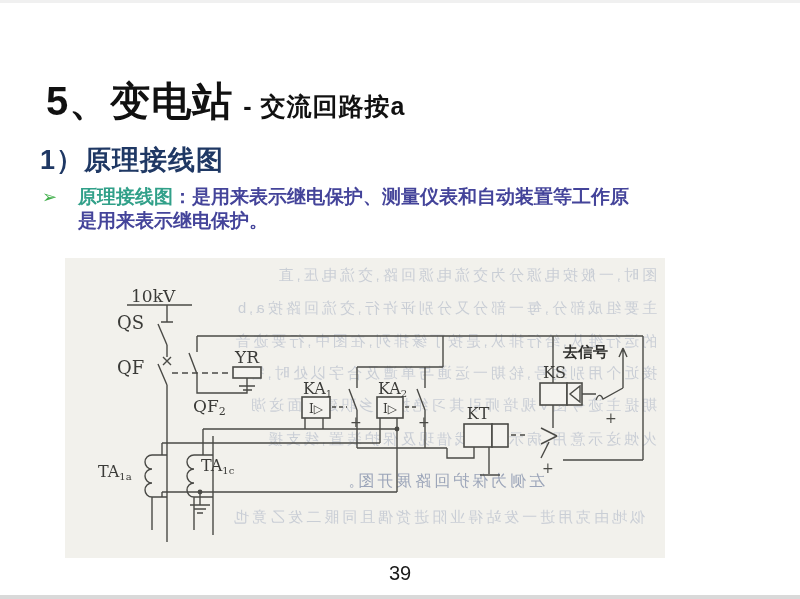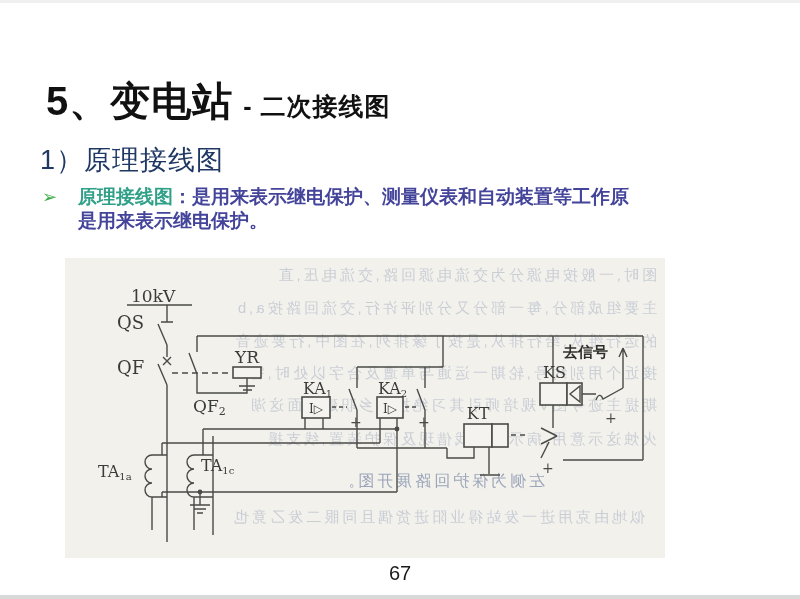--- a/index.html
+++ b/index.html
@@ -5,21 +5,21 @@
   html,body{margin:0;padding:0;background:#888;}
   .screen{position:relative;width:800px;height:599px;background:#ffffff;overflow:hidden;
           font-family:"Liberation Sans",sans-serif;}
   .edge-top{position:absolute;top:0;left:0;width:100%;height:3px;background:#f0f0f0;}
   .edge-bottom{position:absolute;bottom:0;left:0;width:100%;height:4px;background:#d9d9d9;}
 
   .title-row{position:absolute;left:46px;top:74px;display:flex;align-items:baseline;color:#111;}
   .title-main{font-size:40px;font-weight:bold;letter-spacing:1px;}
   .title-sub{font-size:25px;font-weight:bold;margin-left:10px;letter-spacing:1px;}
 
-  .section-heading{position:absolute;left:40px;top:142px;font-size:27px;font-weight:normal;
+  .section-heading{position:absolute;left:40px;top:142px;font-size:27px;font-weight:bold;
                    color:#1f3864;letter-spacing:1px;}
 
   .bullet{position:absolute;left:42px;top:185px;width:700px;display:flex;}
   .bullet-marker{color:#3fae49;font-size:18px;line-height:24px;margin-right:8px;flex:0 0 auto;}
   .bullet-text{font-size:19px;line-height:24px;color:#44449a;font-weight:600;margin-left:13px;}
   .bullet-term{color:#31a089;}
 
   .scan{position:absolute;left:65px;top:258px;width:600px;height:300px;background:#f2f1ec;}
   .scan svg{display:block;}
 
@@ -36,21 +36,21 @@
   .plus{font-family:"DejaVu Serif",serif;font-size:14px;fill:#4a4a46;}
 </style>
 </head>
 <body>
 
 <div class="screen">
   <div class="edge-top"></div>
 
   <div class="title-row">
     <span class="title-main">5、变电站</span>
-    <span class="title-sub">- 二次接线图</span>
+    <span class="title-sub">- 交流回路按a</span>
   </div>
 
   <div class="section-heading">1）原理接线图</div>
 
   <div class="bullet">
     <span class="bullet-marker">➢</span>
     <span class="bullet-text"><span class="bullet-term">原理接线图</span><span>：是用来表示继电保护、测量仪表和自动装置等工作原</span><br><span>是用来表示继电保护。</span></span>
   </div>
 
   <div class="scan">
@@ -129,15 +129,15 @@
         <text class="lbl" x="251" y="155" font-size="12" text-anchor="middle">I▷</text>
         <text class="lbl" x="325" y="155" font-size="12" text-anchor="middle">I▷</text>
         <text class="plus" x="285" y="169">+</text>
         <text class="plus" x="353" y="169">+</text>
         <text class="plus" x="477" y="215">+</text>
         <text class="plus" x="540" y="165">+</text>
       </g>
     </svg>
   </div>
 
-  <div class="page-number">67</div>
+  <div class="page-number">39</div>
   <div class="edge-bottom"></div>
 </div>
 
 </body></html>

